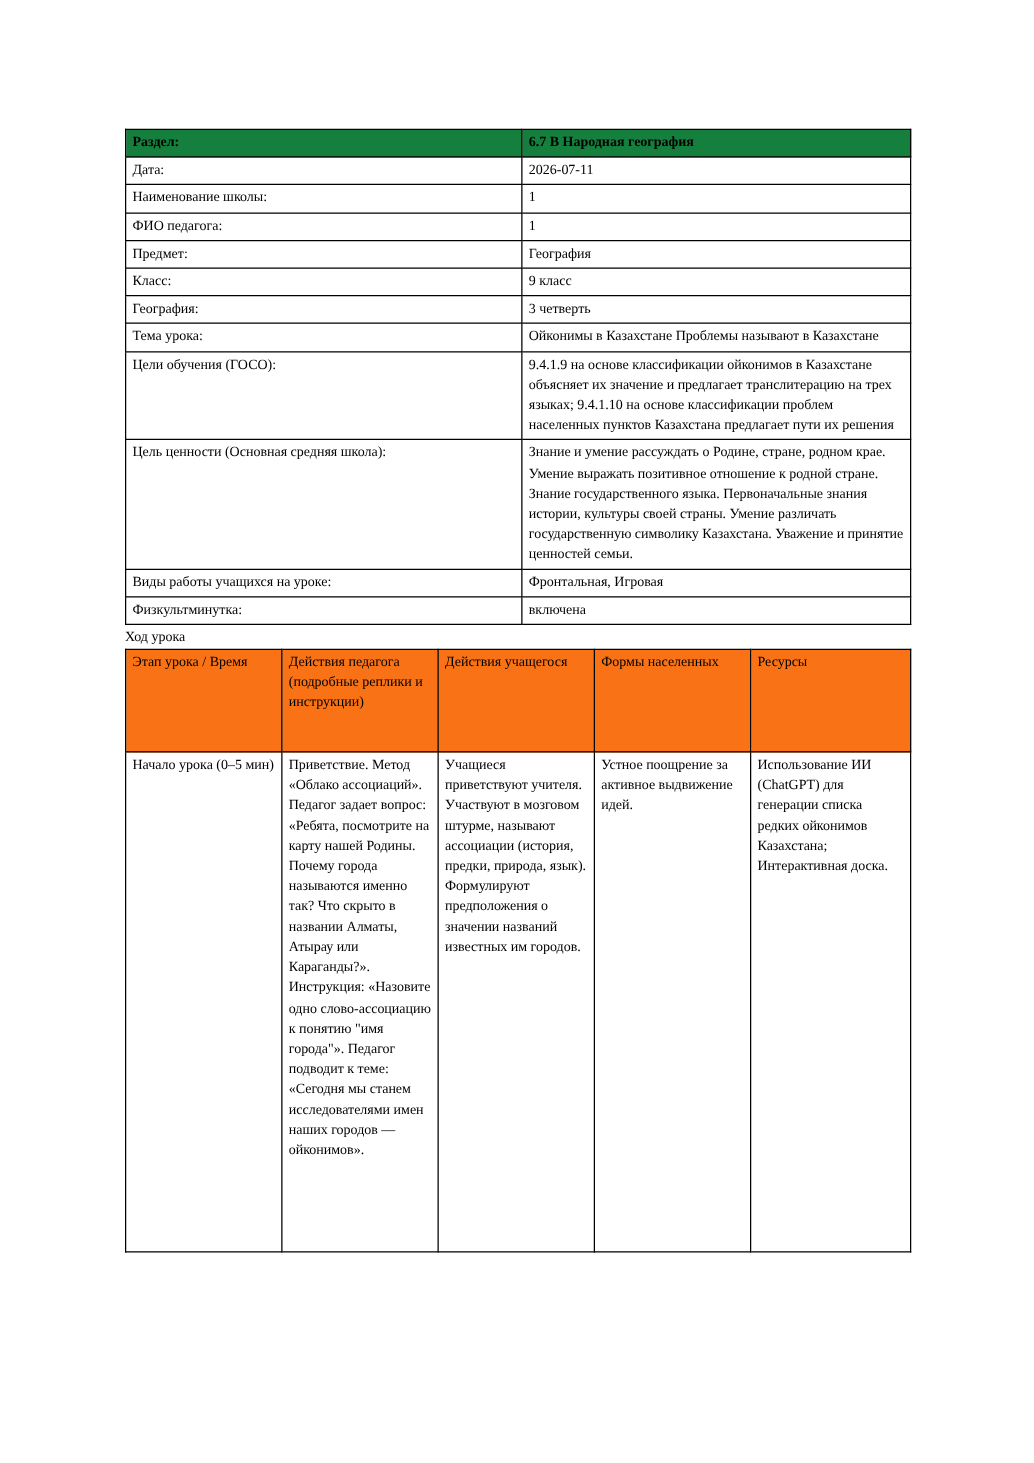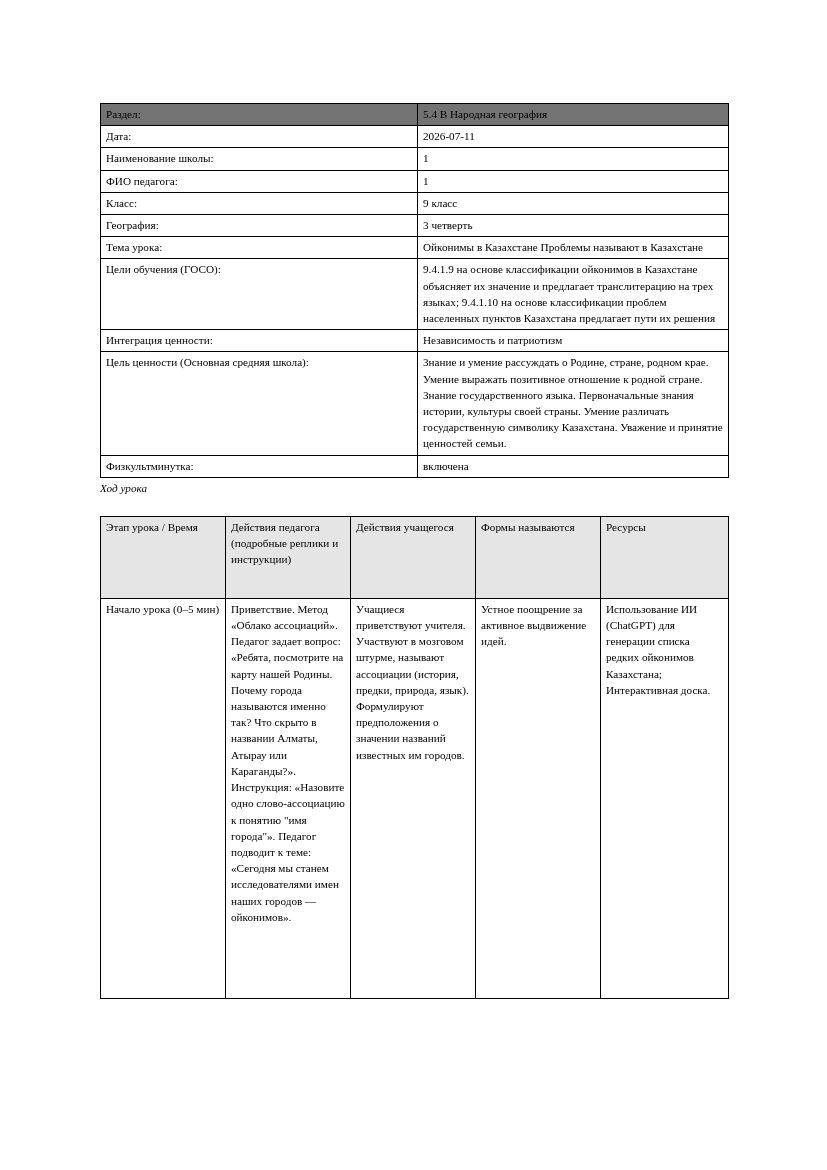--- a/index.html
+++ b/index.html
@@ -24,104 +24,107 @@
   .doc-title {
     font-size: 11.2px;
     line-height: 15px;
     margin-bottom: 6px;
     white-space: nowrap;
   }
   .section-label {
     font-size: 11.2px;
     line-height: 15px;
     margin-top: 3px;
-    margin-bottom: 20px;
-    font-style: italic;
+    margin-bottom: 1px;
   }
   table {
     border-collapse: collapse;
     width: 628px;
     table-layout: fixed;
   }
   table td, table th {
     border: 1px solid #000000;
     vertical-align: top;
     padding: 2px 5px 3px 5px;
     font-size: 11.2px;
     line-height: 16.2px;
     font-weight: normal;
     text-align: left;
     word-wrap: break-word;
     overflow-wrap: break-word;
   }
   
   #info-table col.c-label { width: 317px; }
   #info-table col.c-value { width: 311px; }
-  #info-table tr.shaded td { background: #737373; }
+  #info-table tr.shaded td { background: #15803d; font-weight: bold; }
 
   
   #flow-table col.f1 { width: 125px; }
   #flow-table col.f2 { width: 125px; }
   #flow-table col.f3 { width: 125px; }
   #flow-table col.f4 { width: 125px; }
   #flow-table col.f5 { width: 128px; }
-  #flow-table thead td { background: #e5e5e5; height: 76px; }
+  #flow-table thead td { background: #f97316; height: 76px; }
   #flow-table tbody td { height: 394px; }
 </style>
 </head>
 <body>
 
 <div class="page">
 
 
   <table id="info-table">
     <colgroup>
       <col class="c-label">
         <col class="c-value">
     </colgroup>
     <tbody>
       <tr class="shaded">
         <td>Раздел:</td>
-        <td>5.4 В Народная география</td>
+        <td>6.7 В Народная география</td>
       </tr>
       <tr>
         <td>Дата:</td>
         <td>2026-07-11</td>
       </tr>
       <tr>
         <td>Наименование школы:</td>
         <td>1</td>
       </tr>
       <tr>
         <td>ФИО педагога:</td>
         <td>1</td>
+      </tr>
+      <tr>
+        <td>Предмет:</td>
+        <td>География</td>
       </tr>
       <tr>
         <td>Класс:</td>
         <td>9 класс</td>
       </tr>
       <tr>
         <td>География:</td>
         <td>3 четверть</td>
       </tr>
       <tr>
         <td>Тема урока:</td>
         <td>Ойконимы в Казахстане Проблемы называют в Казахстане</td>
       </tr>
       <tr>
         <td>Цели обучения (ГОСО):</td>
         <td>9.4.1.9 на основе классификации ойконимов в Казахстане объясняет их значение и предлагает транслитерацию на трех языках; 9.4.1.10 на основе классификации проблем населенных пунктов Казахстана предлагает пути их решения</td>
       </tr>
       <tr>
-        <td>Интеграция ценности:</td>
-        <td>Независимость и патриотизм</td>
+        <td>Цель ценности (Основная средняя школа):</td>
+        <td>Знание и умение рассуждать о Родине, стране, родном крае. Умение выражать позитивное отношение к родной стране. Знание государственного языка. Первоначальные знания истории, культуры своей страны. Умение различать государственную символику Казахстана. Уважение и принятие ценностей семьи.</td>
       </tr>
       <tr>
-        <td>Цель ценности (Основная средняя школа):</td>
-        <td>Знание и умение рассуждать о Родине, стране, родном крае. Умение выражать позитивное отношение к родной стране. Знание государственного языка. Первоначальные знания истории, культуры своей страны. Умение различать государственную символику Казахстана. Уважение и принятие ценностей семьи.</td>
+        <td>Виды работы учащихся на уроке:</td>
+        <td>Фронтальная, Игровая</td>
       </tr>
       <tr>
         <td>Физкультминутка:</td>
         <td>включена</td>
       </tr>
     </tbody>
   </table>
 
   <div class="section-label">Ход урока</div>
 
@@ -131,21 +134,21 @@
         <col class="f2">
         <col class="f3">
         <col class="f4">
         <col class="f5">
     </colgroup>
     <thead>
       <tr>
         <td>Этап урока / Время</td>
         <td>Действия педагога (подробные реплики и инструкции)</td>
         <td>Действия учащегося</td>
-        <td>Формы называются</td>
+        <td>Формы населенных</td>
         <td>Ресурсы</td>
       </tr>
     </thead>
     <tbody>
       <tr>
         <td>Начало урока (0–5 мин)</td>
         <td>Приветствие. Метод «Облако ассоциаций». Педагог задает вопрос: «Ребята, посмотрите на карту нашей Родины. Почему города называются именно так? Что скрыто в названии Алматы, Атырау или Караганды?». Инструкция: «Назовите одно слово-ассоциацию к понятию "имя города"». Педагог подводит к теме: «Сегодня мы станем исследователями имен наших городов — ойконимов».</td>
         <td>Учащиеся приветствуют учителя. Участвуют в мозговом штурме, называют ассоциации (история, предки, природа, язык). Формулируют предположения о значении названий известных им городов.</td>
         <td>Устное поощрение за активное выдвижение идей.</td>
         <td>Использование ИИ (ChatGPT) для генерации списка редких ойконимов Казахстана; Интерактивная доска.</td>

